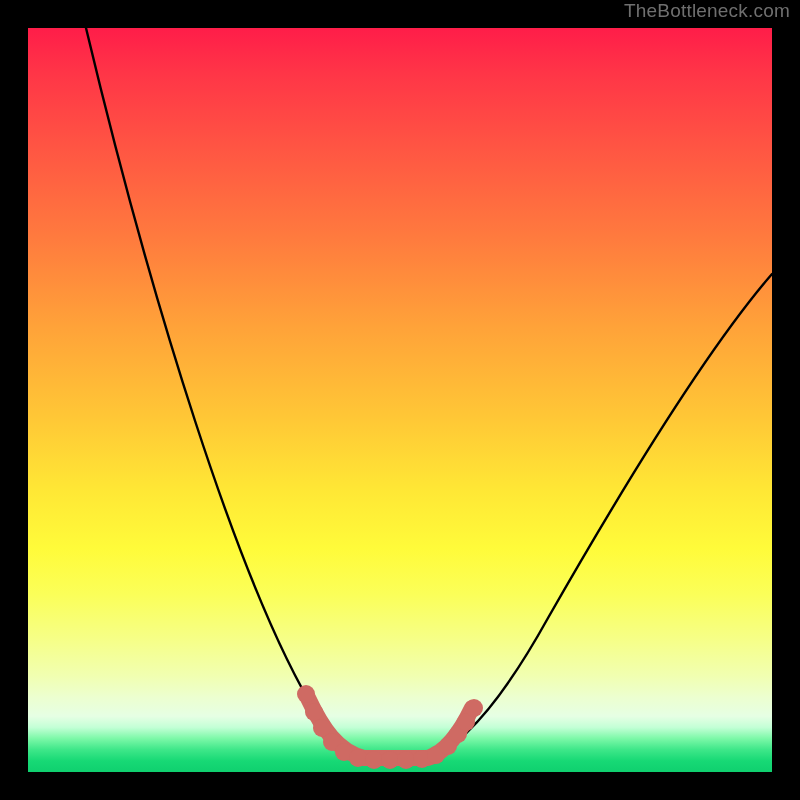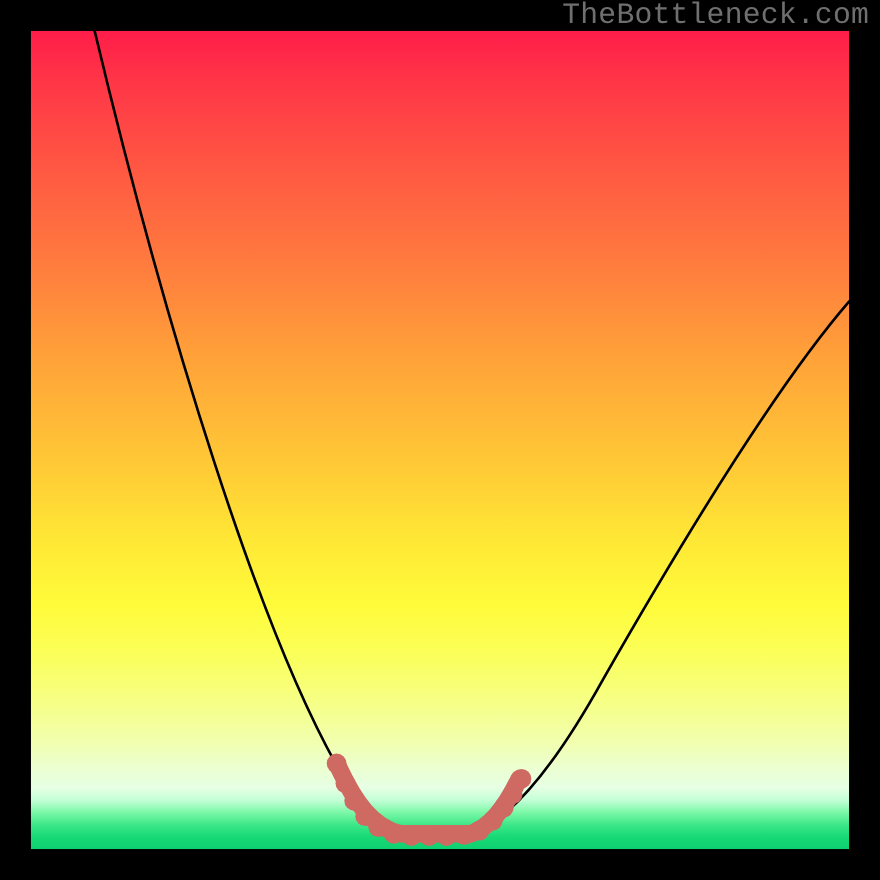--- a/index.html
+++ b/index.html
@@ -47,25 +47,24 @@
       #3ee789 97%,
       #17d975 98.5%,
       #0fd06f 100%
     );
   }
   .watermark {
     position: absolute;
     top: 0;
     right: 10px;
     color: #6f6f6f;
-    font-size: 27px;
+    font-size: 19px;
     font-weight: 500;
     letter-spacing: 0.2px;
     user-select: none;
-    font-family: Liberation Mono, monospace;
   }
   svg.curves {
     position: absolute;
     inset: 0;
   }
 </style>
 </head>
 <body>
 
 <div class="frame">

